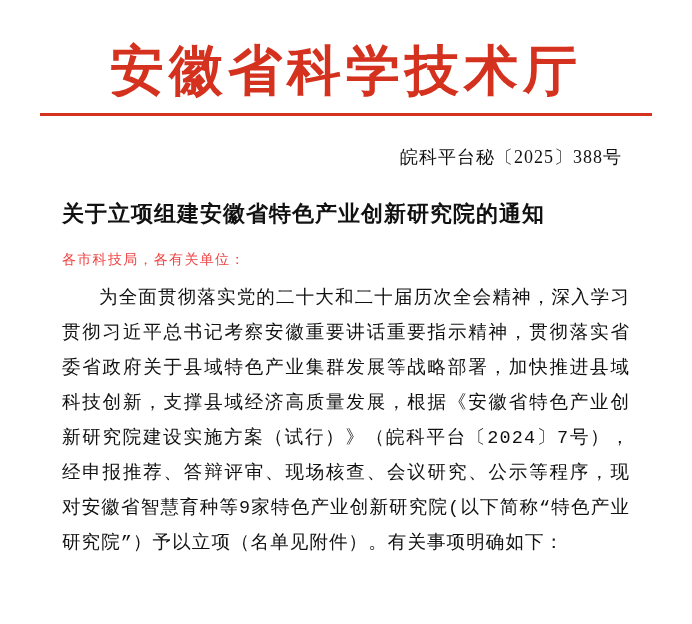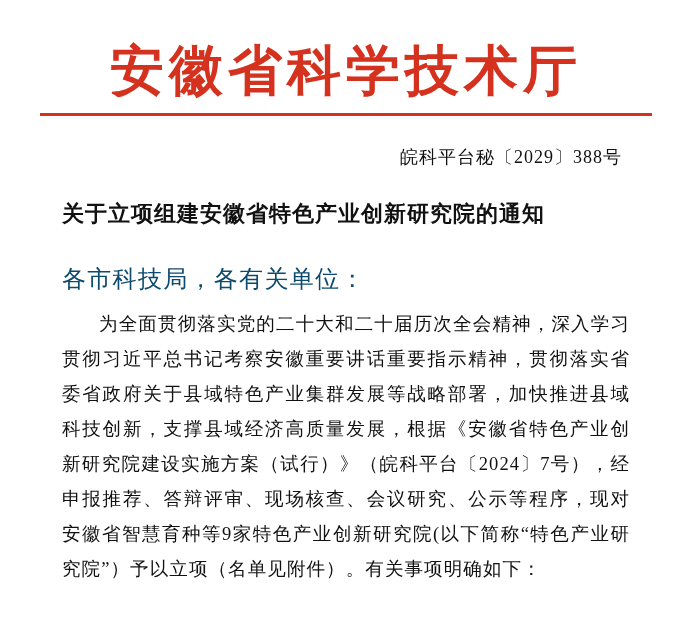--- a/index.html
+++ b/index.html
@@ -54,51 +54,52 @@
   }
   .red-rule {
     position: absolute;
     left: 40px;
     right: 40px;
     height: 3px;
     background: #d4321f;
   }
   .red-rule.top { top: 113px; }
   .salutation {
-    margin-top: 34px;
-    font-size: 24px;
+    margin-top: 22px;
+    font-size: 14px;
     letter-spacing: 1.3px;
-    color: #0c4a6e;
+    color: #ef4444;
   }
   .body-text {
     margin-top: 12px;
     font-size: 18.5px;
     line-height: 35px;
     letter-spacing: 1.1px;
     text-align: justify;
     text-justify: inter-ideograph;
     color: #111;
+    font-family: Liberation Mono, monospace;
   }
   .body-text p {
     margin: 0;
     text-indent: 2em;
   }
 </style>
 </head>
 <body>
 
 <div class="page">
 
   <div class="masthead">
     <div class="masthead-title">安徽省科学技术厅</div>
   </div>
 
   <div class="red-rule top"></div>
 
-  <div class="doc-number">皖科平台秘〔2029〕388号</div>
+  <div class="doc-number">皖科平台秘〔2025〕388号</div>
 
   <div class="doc-title">关于立项组建安徽省特色产业创新研究院的通知</div>
 
   <div class="salutation">各市科技局，各有关单位：</div>
 
   <div class="body-text">
     <p>为全面贯彻落实党的二十大和二十届历次全会精神，深入学习贯彻习近平总书记考察安徽重要讲话重要指示精神，贯彻落实省委省政府关于县域特色产业集群发展等战略部署，加快推进县域科技创新，支撑县域经济高质量发展，根据《安徽省特色产业创新研究院建设实施方案（试行）》（皖科平台〔2024〕7号），经申报推荐、答辩评审、现场核查、会议研究、公示等程序，现对安徽省智慧育种等9家特色产业创新研究院(以下简称“特色产业研究院”）予以立项（名单见附件）。有关事项明确如下：</p>
   </div>
 
 </div>

